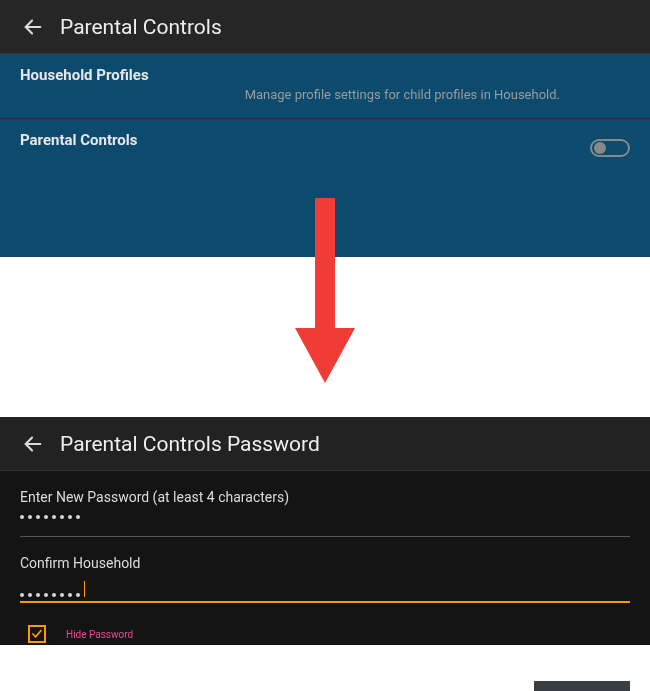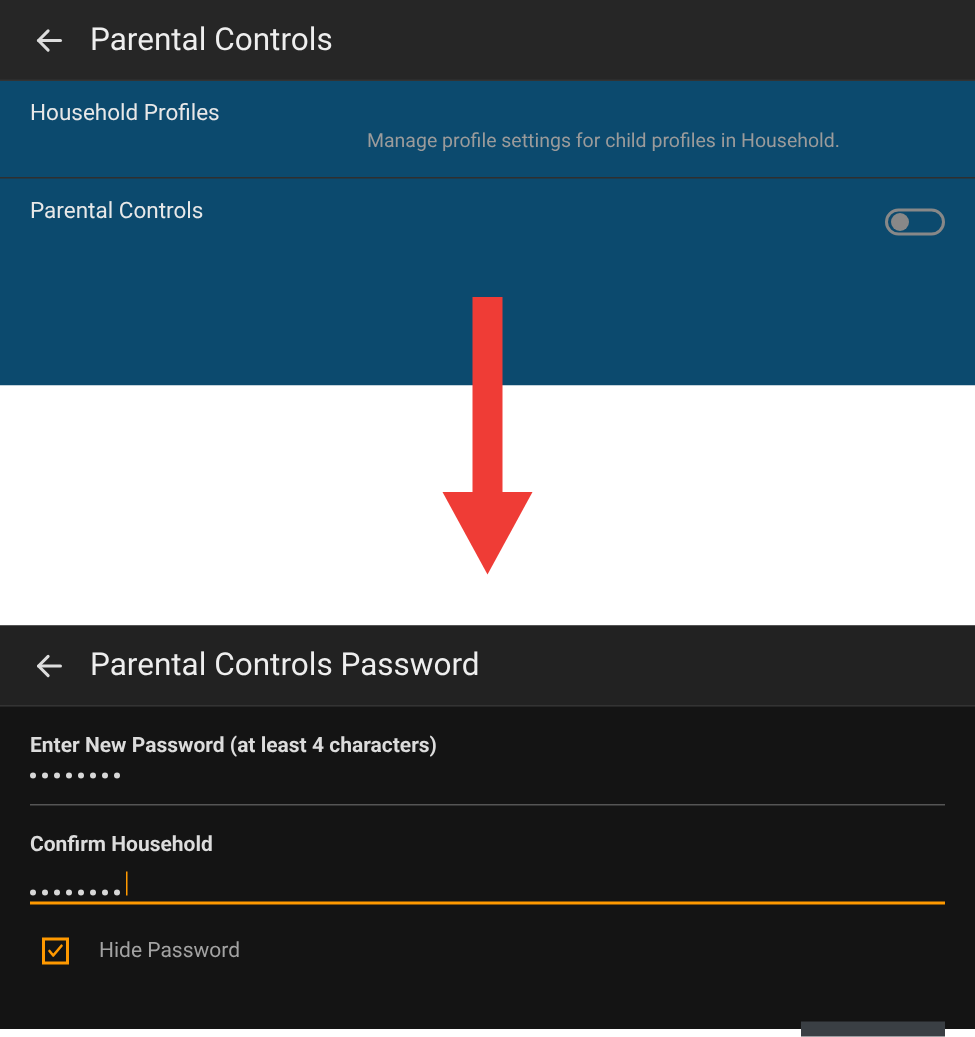--- a/index.html
+++ b/index.html
@@ -3,39 +3,39 @@
 <meta charset="utf-8">
 <style>
   * { box-sizing: border-box; margin: 0; padding: 0; }
   html, body { width: 650px; height: 691px; font-family: -apple-system, "Segoe UI", Roboto, Arial, sans-serif; background: #fff; overflow: hidden; }
   .screen { width: 650px; position: relative; }
   .top-screen { height: 257px; background: #0c4a6e; }
   .header { height: 54px; background: #262626; display: flex; align-items: center; padding: 0 16px; border-bottom: 1px solid #333; }
   .back { color: #ddd; display: flex; align-items: center; padding: 6px; margin-right: 10px; cursor: pointer; }
   .title { color: #eee; font-size: 21px; font-weight: 400; }
   .section { padding: 12px 20px 14px 20px; border-bottom: 1px solid #2f2f2f; position: relative; }
-  .sec-title { color: #e8e8e8; font-size: 15px; font-weight: 400; margin-bottom: 2px; }
+  .sec-title { color: #e8e8e8; font-size: 15px; font-weight: 700; margin-bottom: 2px; }
   .sec-desc { color: #9b9b9b; font-size: 13px; line-height: 1.35; max-width: 540px; text-align: right; }
   .toggle { position: absolute; right: 20px; top: 20px; width: 40px; height: 18px; border: 2px solid #888; border-radius: 12px; display: flex; align-items: center; cursor: pointer; }
   .knob { width: 12px; height: 12px; background: #888; border-radius: 50%; margin-left: 2px; }
 
   .gap { height: 160px; background: #fff; position: relative; }
   .arrow { position: absolute; left: 50%; top: 198px; transform: translateX(-50%); z-index: 10; pointer-events: none; }
 
-  .bottom-screen { height: 269px; background: #141414; }
+  .bottom-screen { height: 228px; background: #141414; }
   .field-block { padding: 18px 20px 0 20px; }
-  .field-label { color: #dcdcdc; font-size: 14px; margin-bottom: 10px; font-weight: bold; }
+  .field-label { color: #dcdcdc; font-size: 14px; margin-bottom: 10px; }
   .pw-row { display: flex; align-items: baseline; height: 22px; border-bottom: 1px solid #555; padding-bottom: 8px; }
   .pw-row.active { border-bottom: 2px solid #ff9900; }
   .dot { width: 4px; height: 4px; background: #d8d8d8; border-radius: 50%; margin-right: 4px; display: inline-block; }
   .cursor { width: 1px; height: 16px; background: #ff9900; display: inline-block; margin-left: 0; }
   .hide-row { display: flex; align-items: center; padding: 22px 20px 10px 28px; }
   .chk { width: 18px; height: 18px; border: 2px solid #ff9900; display: flex; align-items: center; justify-content: center; margin-right: 20px; cursor: pointer; }
   .chk svg { stroke: #ff9900; }
-  .hide-label { color: #a3a3a3; font-size: 14px; }
+  .hide-label { color: #ec4899; font-size: 10px; }
   .btn-row { display: flex; justify-content: flex-end; padding: 28px 20px 0 0; gap: 14px; }
   .btn { background: #3a3f44; color: #e8e8e8; font-size: 13px; letter-spacing: 0.5px; padding: 10px 20px; min-width: 74px; text-align: center; border: none; cursor: pointer; }
 </style>
 </head>
 <body>
 
 <div class="screen top-screen">
   <div class="header">
     <div class="back">
       <svg width="22" height="22" viewBox="0 0 24 24" fill="none" stroke="#ddd" stroke-width="2.2" stroke-linecap="round" stroke-linejoin="round">

